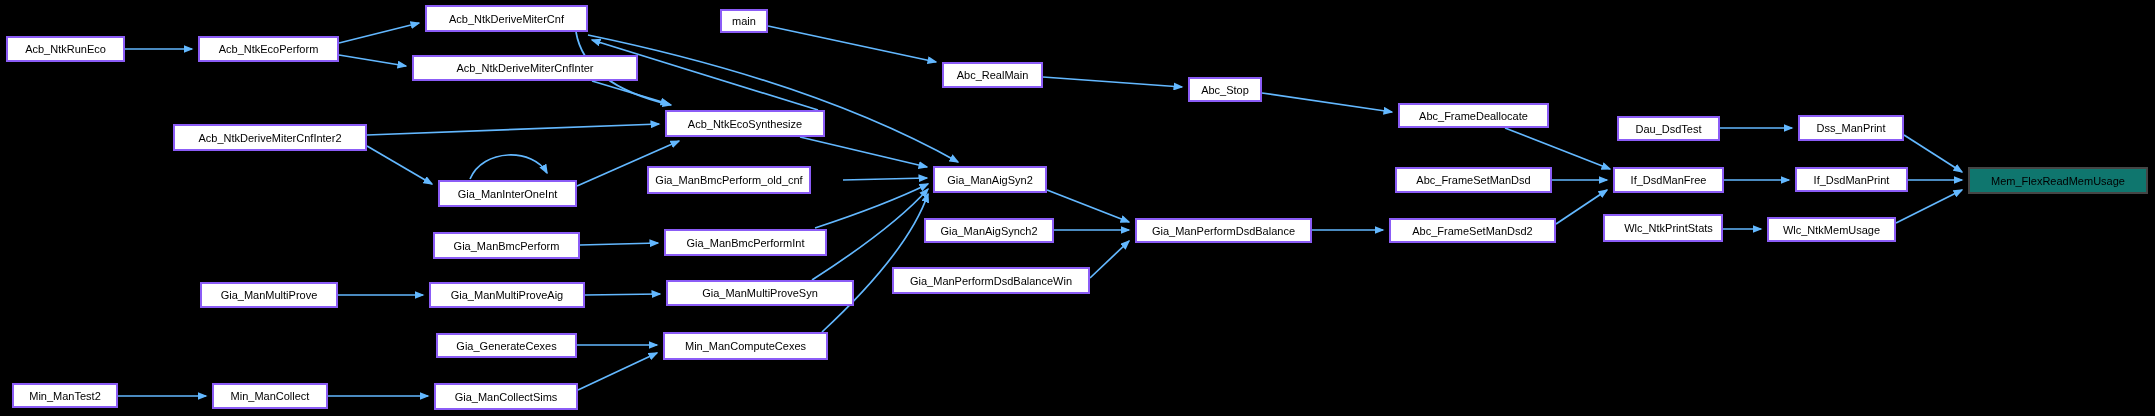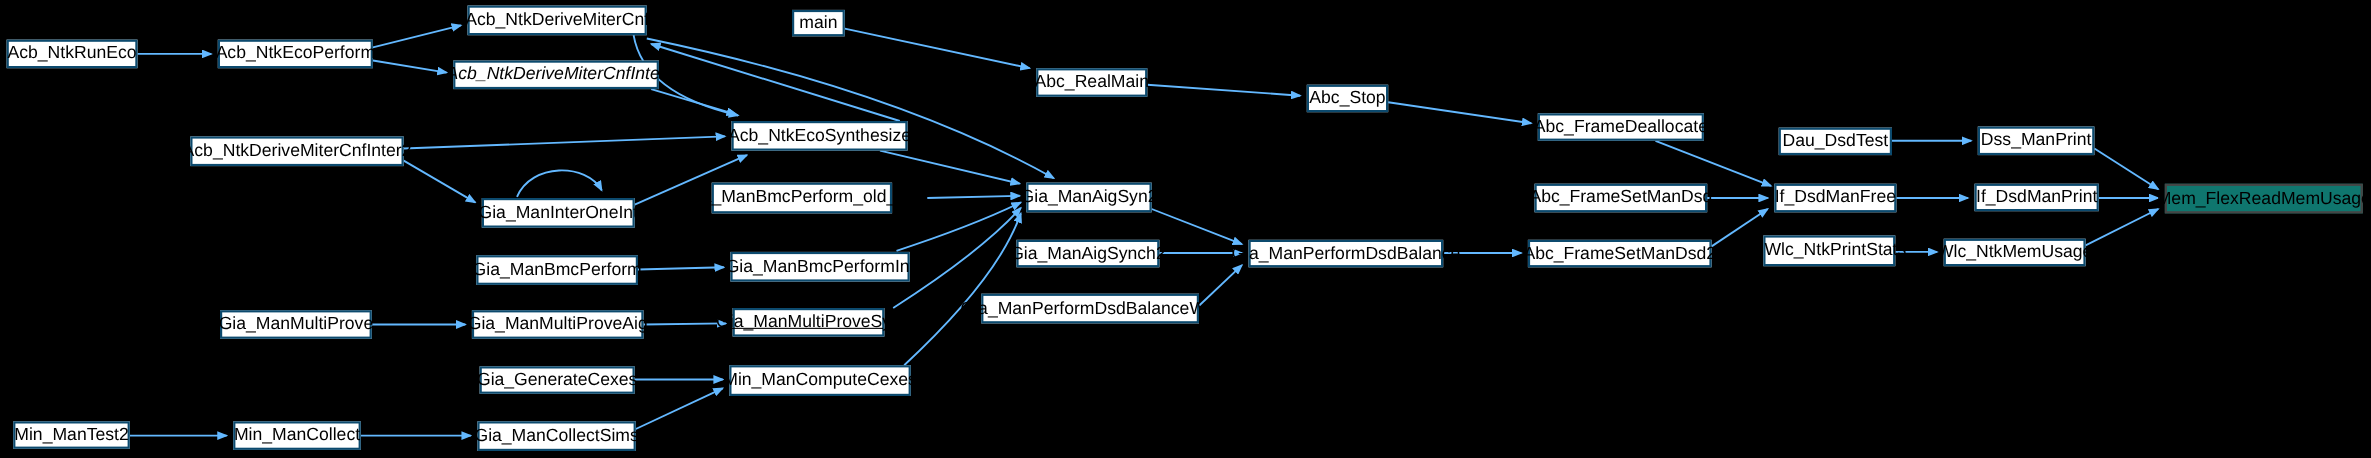--- a/index.html
+++ b/index.html
@@ -9,26 +9,26 @@
     height: 416px;
     background: #000000;
     font-family: "Liberation Sans", "DejaVu Sans", sans-serif;
     overflow: hidden;
   }
   #edges { position: absolute; left: 0; top: 0; }
   .node {
     position: absolute;
     box-sizing: border-box;
     background: #ffffff;
-    border: 2px solid #0c4a6e;
+    border: 2px solid #8b5cf6;
     color: #000000;
     display: flex;
     align-items: center;
     justify-content: center;
-    font-size: 16px;
+    font-size: 11px;
     white-space: nowrap;
     cursor: pointer;
     text-align: right;
   }
   .node--current {
     background: #0f766e;
     border-color: #454545;
     cursor: default;
   }
 </style>
@@ -80,21 +80,21 @@
       <path d="M 577 345 L 657 345" fill="none" stroke="#63b8ff" stroke-width="1.7" marker-end="url(#arrow)"></path>
       <path d="M 578 390 L 657 353" fill="none" stroke="#63b8ff" stroke-width="1.7" marker-end="url(#arrow)"></path>
       <path d="M 118 396 L 206 396" fill="none" stroke="#63b8ff" stroke-width="1.7" marker-end="url(#arrow)"></path>
       <path d="M 328 396 L 428 396" fill="none" stroke="#63b8ff" stroke-width="1.7" marker-end="url(#arrow)"></path>
     </svg>
   <div id="nodes">
       <div class="node" style="left: 6px; top: 36px; width: 119px; height: 26px;">Acb_NtkRunEco</div>
       <div class="node" style="left: 198px; top: 36px; width: 141px; height: 26px;">Acb_NtkEcoPerform</div>
       <div class="node" style="left: 425px; top: 5px; width: 163px; height: 27px;">Acb_NtkDeriveMiterCnf</div>
       <div class="node" style="left: 720px; top: 9px; width: 48px; height: 24px;">main</div>
-      <div class="node" style="left: 412px; top: 55px; width: 187px; height: 26px; font-style: italic;">Acb_NtkDeriveMiterCnfInter</div>
+      <div class="node" style="left: 412px; top: 55px; width: 226px; height: 26px;">Acb_NtkDeriveMiterCnfInter</div>
       <div class="node" style="left: 173px; top: 124px; width: 194px; height: 27px;">Acb_NtkDeriveMiterCnfInter2</div>
       <div class="node" style="left: 438px; top: 180px; width: 139px; height: 27px;">Gia_ManInterOneInt</div>
       <div class="node" style="left: 665px; top: 110px; width: 160px; height: 27px;">Acb_NtkEcoSynthesize</div>
       <div class="node" style="left: 647px; top: 166px; width: 164px; height: 28px;">Gia_ManBmcPerform_old_cnf</div>
       <div class="node" style="left: 933px; top: 166px; width: 114px; height: 27px;">Gia_ManAigSyn2</div>
       <div class="node" style="left: 942px; top: 62px; width: 101px; height: 26px;">Abc_RealMain</div>
       <div class="node" style="left: 1188px; top: 77px; width: 74px; height: 25px;">Abc_Stop</div>
       <div class="node" style="left: 1398px; top: 103px; width: 151px; height: 25px;">Abc_FrameDeallocate</div>
       <div class="node" style="left: 1617px; top: 116px; width: 103px; height: 25px;">Dau_DsdTest</div>
       <div class="node" style="left: 1798px; top: 115px; width: 106px; height: 26px;">Dss_ManPrint</div>
@@ -105,20 +105,20 @@
       <div class="node" style="left: 1389px; top: 218px; width: 167px; height: 25px;">Abc_FrameSetManDsd2</div>
       <div class="node" style="left: 1603px; top: 214px; width: 120px; height: 28px; padding-left: 11px;">Wlc_NtkPrintStats</div>
       <div class="node" style="left: 1767px; top: 217px; width: 129px; height: 25px;">Wlc_NtkMemUsage</div>
       <div class="node" style="left: 924px; top: 218px; width: 130px; height: 25px;">Gia_ManAigSynch2</div>
       <div class="node" style="left: 1135px; top: 218px; width: 177px; height: 25px;">Gia_ManPerformDsdBalance</div>
       <div class="node" style="left: 892px; top: 267px; width: 198px; height: 27px;">Gia_ManPerformDsdBalanceWin</div>
       <div class="node" style="left: 433px; top: 232px; width: 147px; height: 27px;">Gia_ManBmcPerform</div>
       <div class="node" style="left: 664px; top: 229px; width: 163px; height: 27px;">Gia_ManBmcPerformInt</div>
       <div class="node" style="left: 200px; top: 282px; width: 138px; height: 26px;">Gia_ManMultiProve</div>
       <div class="node" style="left: 429px; top: 282px; width: 156px; height: 26px;">Gia_ManMultiProveAig</div>
-      <div class="node" style="left: 666px; top: 280px; width: 138px; height: 26px; text-decoration: underline;">Gia_ManMultiProveSyn</div>
+      <div class="node" style="left: 666px; top: 280px; width: 188px; height: 26px;">Gia_ManMultiProveSyn</div>
       <div class="node" style="left: 436px; top: 333px; width: 141px; height: 25px;">Gia_GenerateCexes</div>
       <div class="node" style="left: 663px; top: 332px; width: 165px; height: 28px;">Min_ManComputeCexes</div>
       <div class="node" style="left: 12px; top: 383px; width: 106px; height: 25px;">Min_ManTest2</div>
       <div class="node" style="left: 212px; top: 383px; width: 116px; height: 26px;">Min_ManCollect</div>
       <div class="node" style="left: 434px; top: 383px; width: 144px; height: 27px;">Gia_ManCollectSims</div>
     </div>
 </div>
 
 </body></html>

